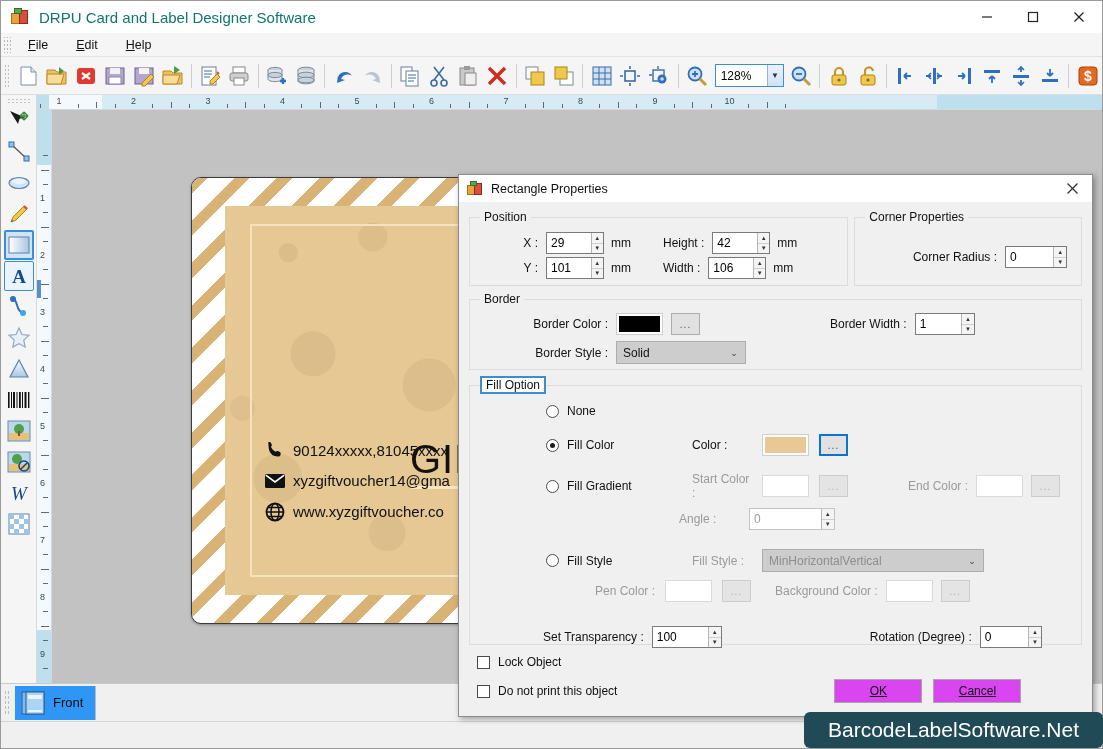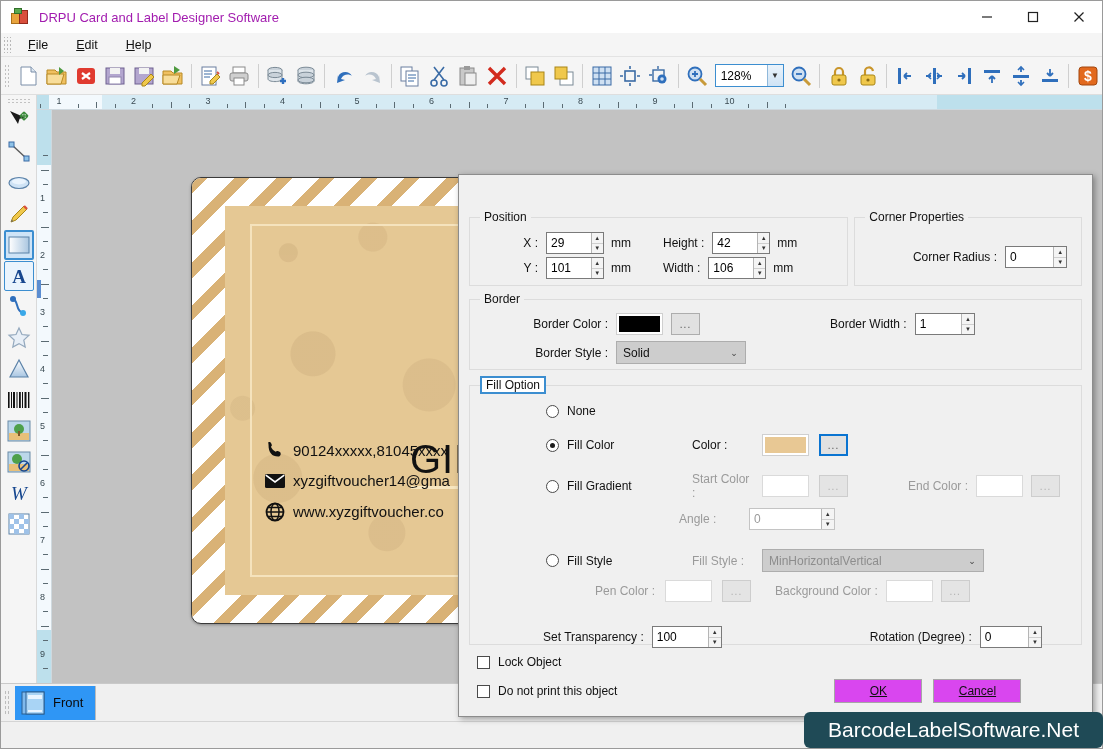--- a/index.html
+++ b/index.html
@@ -17,21 +17,21 @@
 
   
   .titlebar {
     position:absolute; left:0; top:0; width:1101px; height:32px;
     background:#ffffff; display:flex; align-items:center;
   }
   .title-icon { width:18px; height:18px; margin-left:10px; position:relative; flex:0 0 auto; }
   .title-icon .b1 { position:absolute; left:0; top:5px; width:9px; height:11px; background:#e8a33d; border:1px solid #a9701a;}
   .title-icon .b2 { position:absolute; left:8px; top:2px; width:9px; height:14px; background:#d94f3d; border:1px solid #93291c;}
   .title-icon .b3 { position:absolute; left:3px; top:0px; width:8px; height:6px; background:#5aa84e; border:1px solid #31702a;}
-  .title-text { margin-left:10px; font-size:13px; color:#a21caf; }
+  .title-text { margin-left:10px; font-size:15px; color:#0f766e; }
   .wincontrols { position:absolute; right:0; top:0; height:32px; display:flex; }
   .wc { width:46px; height:32px; display:flex; align-items:center; justify-content:center; color:#222; font-size:13px; }
 
   
   .menubar {
     position:absolute; left:0; top:32px; width:1101px; height:24px;
     background:#f5f5f5; display:flex; align-items:center;
     border-bottom:1px solid #e3e3e3;
   }
   .grip { width:8px; height:16px; margin-left:3px; margin-right:2px;
@@ -799,20 +799,34 @@
             <rect x="9" y="6" width="14" height="4" fill="#eaf5ff"></rect>
             <rect x="9" y="21" width="14" height="2" fill="#eaf5ff"></rect>
           </svg>
       </div>
       <span>Front</span>
     </div>
   </div>
   <div class="statusbar"></div>
 
   <div class="dialog">
+    <div class="dlg-title">
+      <div class="dlg-ico">
+        <div class="d1"></div>
+          <div class="d2"></div>
+          <div class="d3"></div>
+      </div>
+      <div class="dlg-title-text">Rectangle Properties</div>
+      <div class="dlg-close">
+        <svg width="13" height="13" viewBox="0 0 13 13">
+            <line x1="1.5" y1="1.5" x2="11.5" y2="11.5" stroke="#333" stroke-width="1.3"></line>
+            <line x1="11.5" y1="1.5" x2="1.5" y2="11.5" stroke="#333" stroke-width="1.3"></line>
+          </svg>
+      </div>
+    </div>
 
     <div class="dlg-body">
 
       <div style="display:flex; gap:6px;">
         <fieldset class="grp" style="width:380px; height:76px;">
           <legend>Position</legend>
           <div class="row" style="margin:2px 0 0 0;">
             <span class="lbl" style="width:60px; text-align:right;">X :</span>
             <span class="num" style="width:58px; margin-left:8px;">
               <input value="29" style="">

